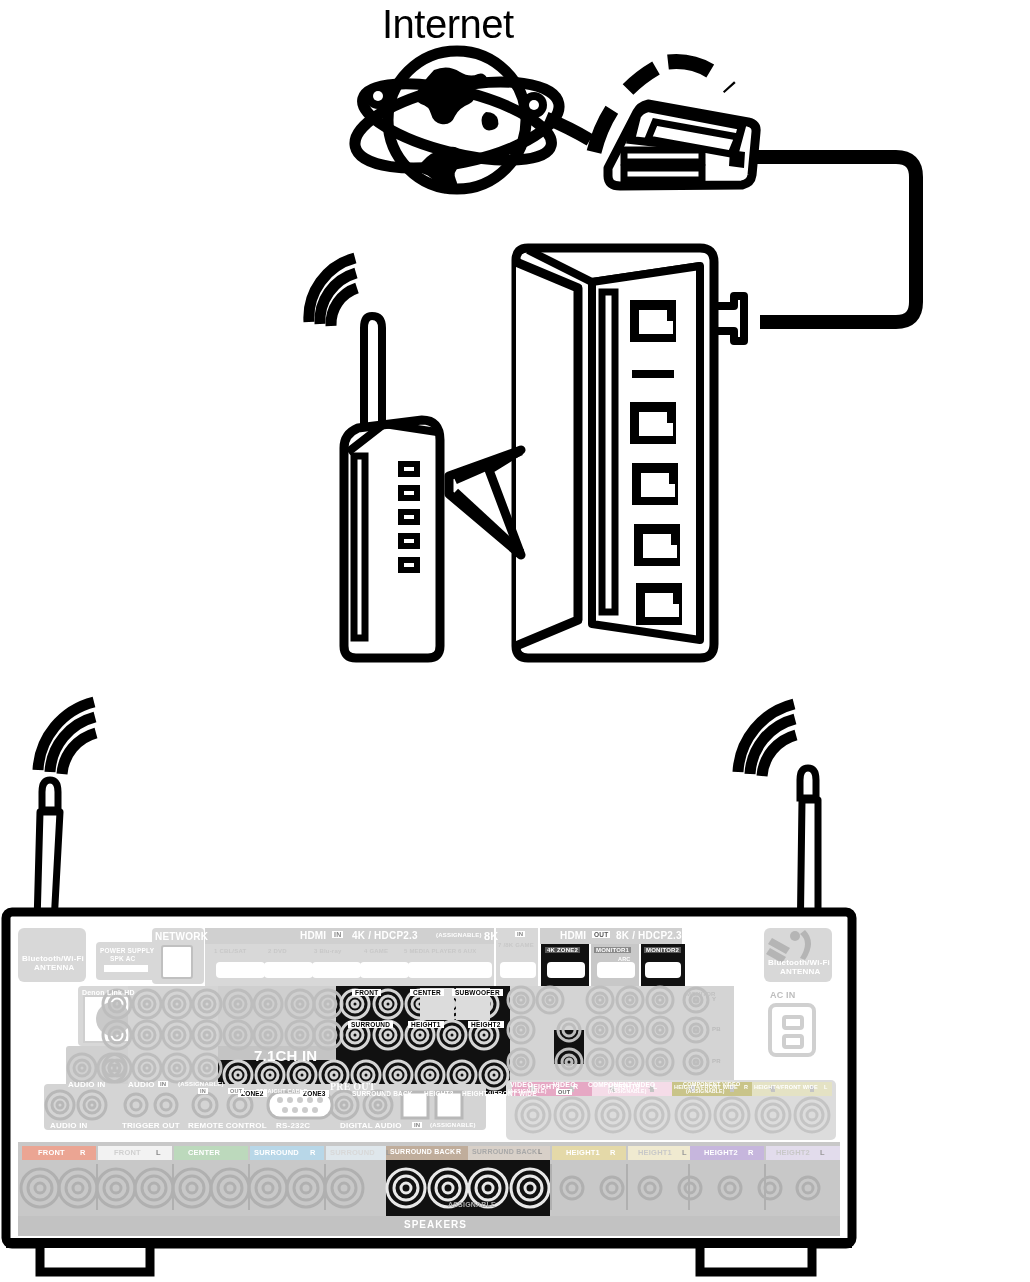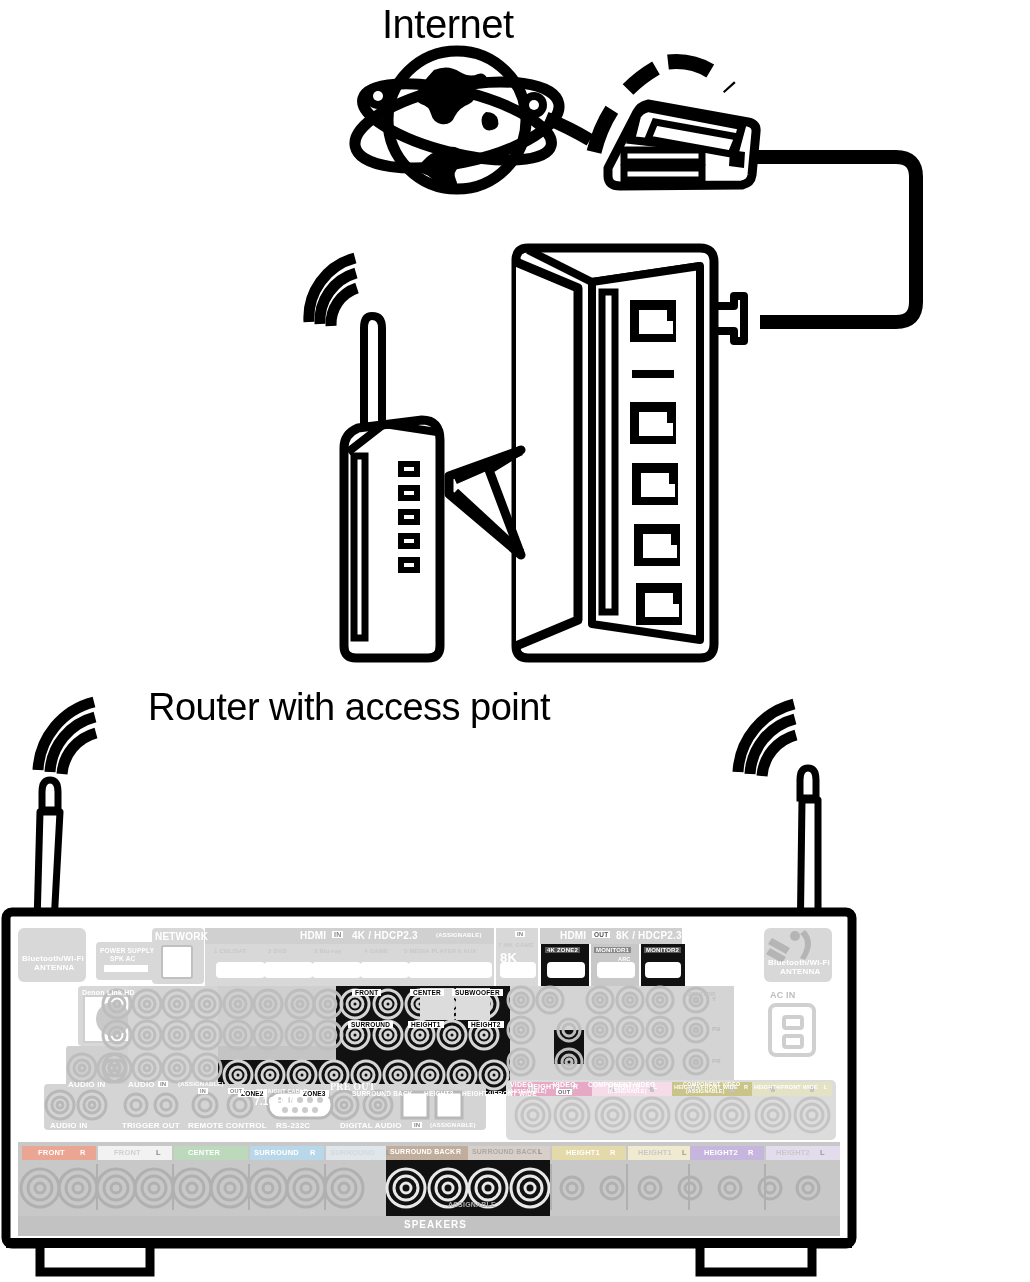--- a/index.html
+++ b/index.html
@@ -21,21 +21,20 @@
     font-weight:bold;white-space:nowrap;pointer-events:none;
     letter-spacing:0.2px;
   }
 </style>
 </head>
 <body>
 
 <div class="stage">
 
   <div class="lbl" id="lbl-internet">Internet</div>
-  <div class="lbl" id="lbl-router">Router with access point</div>
 
   <svg width="1030" height="1282" viewBox="0 0 1030 1282">
 
     <g fill="none" stroke="#000" stroke-width="11">
       <circle cx="457" cy="120" r="69"></circle>
 
       <ellipse cx="457" cy="125" rx="104" ry="38" transform="rotate(-12 457 125)"></ellipse>
       <ellipse cx="457" cy="122" rx="97" ry="31" transform="rotate(14 457 122)"></ellipse>
     </g>
     <g>
@@ -654,41 +653,41 @@
     <div class="panel-txt" style="left:352px;top:930px;font-size:10px;color:#fff;">4K / HDCP2.3</div>
     <div class="panel-txt" style="left:436px;top:932px;font-size:6px;color:#fff;">(ASSIGNABLE)</div>
 
     <div class="panel-txt" style="left:214px;top:948px;font-size:6px;color:#c8c8c8;">1 CBL/SAT</div>
     <div class="panel-txt" style="left:268px;top:948px;font-size:6px;color:#c8c8c8;">2 DVD</div>
     <div class="panel-txt" style="left:314px;top:948px;font-size:6px;color:#c8c8c8;">3 Blu-ray</div>
     <div class="panel-txt" style="left:364px;top:948px;font-size:6px;color:#c8c8c8;">4 GAME</div>
     <div class="panel-txt" style="left:404px;top:948px;font-size:6px;color:#c8c8c8;">5 MEDIA PLAYER</div>
     <div class="panel-txt" style="left:458px;top:948px;font-size:6px;color:#c8c8c8;">6 AUX</div>
 
-    <div class="panel-txt" style="left:500px;top:930px;font-size:13px;color:#fff;margin-top:20px;">8K</div>
+    <div class="panel-txt" style="left:484px;top:930px;font-size:11px;color:#fff;">8K</div>
     <div class="panel-txt" style="left:515px;top:931px;font-size:6px;color:#888;background:#fff;padding:0 2px;">IN</div>
     <div class="panel-txt" style="left:498px;top:942px;font-size:6px;color:#c8c8c8;">7 /8K GAME</div>
 
     <div class="panel-txt" style="left:560px;top:930px;font-size:10px;color:#fff;">HDMI</div>
     <div class="panel-txt" style="left:592px;top:931px;font-size:6.5px;color:#555;background:#fff;padding:0 2px;">OUT</div>
     <div class="panel-txt" style="left:616px;top:930px;font-size:10px;color:#fff;">8K / HDCP2.3</div>
     <div class="panel-txt" style="left:545px;top:947px;font-size:6px;color:#fff;background:#555;padding:0 2px;">4K  ZONE2</div>
     <div class="panel-txt" style="left:594px;top:947px;font-size:6px;color:#fff;background:#8a8a8a;padding:0 2px;">MONITOR1</div>
     <div class="panel-txt" style="left:618px;top:956px;font-size:5.5px;color:#fff;">ARC</div>
     <div class="panel-txt" style="left:616px;top:963px;font-size:5.5px;color:#fff;">eARC</div>
     <div class="panel-txt" style="left:644px;top:947px;font-size:6px;color:#fff;background:#555;padding:0 2px;">MONITOR2</div>
 
     <div class="panel-txt" style="left:82px;top:989px;font-size:7px;color:#fff;">Denon Link HD</div>
 
     <div class="panel-txt" style="left:128px;top:1080px;font-size:8px;color:#fff;">AUDIO</div>
     <div class="panel-txt" style="left:158px;top:1081px;font-size:6px;color:#888;background:#fff;padding:0 2px;">IN</div>
     <div class="panel-txt" style="left:178px;top:1081px;font-size:6px;color:#fff;">(ASSIGNABLE)</div>
     <div class="panel-txt" style="left:68px;top:1080px;font-size:8px;color:#fff;">AUDIO IN</div>
 
-    <div class="panel-txt" style="left:254px;top:1096px;font-size:10px;color:#fff;">7.1CH IN</div>
+    <div class="panel-txt" style="left:254px;top:1047px;font-size:15px;color:#fff;">7.1CH IN</div>
     <div class="panel-txt" style="left:330px;top:1081px;font-size:10px;color:#fff;font-family:Liberation Serif, serif;">PRE OUT</div>
 
     <div class="panel-txt" style="left:352px;top:989px;font-size:6.5px;color:#000;background:#fff;padding:0 3px;">FRONT</div>
     <div class="panel-txt" style="left:410px;top:989px;font-size:6.5px;color:#000;background:#fff;padding:0 3px;">CENTER</div>
     <div class="panel-txt" style="left:452px;top:989px;font-size:6.5px;color:#000;background:#fff;padding:0 3px;">SUBWOOFER</div>
     <div class="panel-txt" style="left:348px;top:1021px;font-size:6.5px;color:#000;background:#fff;padding:0 3px;">SURROUND</div>
     <div class="panel-txt" style="left:408px;top:1021px;font-size:6.5px;color:#000;background:#fff;padding:0 3px;">HEIGHT1</div>
     <div class="panel-txt" style="left:468px;top:1021px;font-size:6.5px;color:#000;background:#fff;padding:0 3px;">HEIGHT2</div>
     <div class="panel-txt" style="left:238px;top:1090px;font-size:6.5px;color:#000;background:#fff;padding:0 3px;">ZONE2</div>
     <div class="panel-txt" style="left:300px;top:1090px;font-size:6.5px;color:#000;background:#fff;padding:0 3px;">ZONE3</div>

